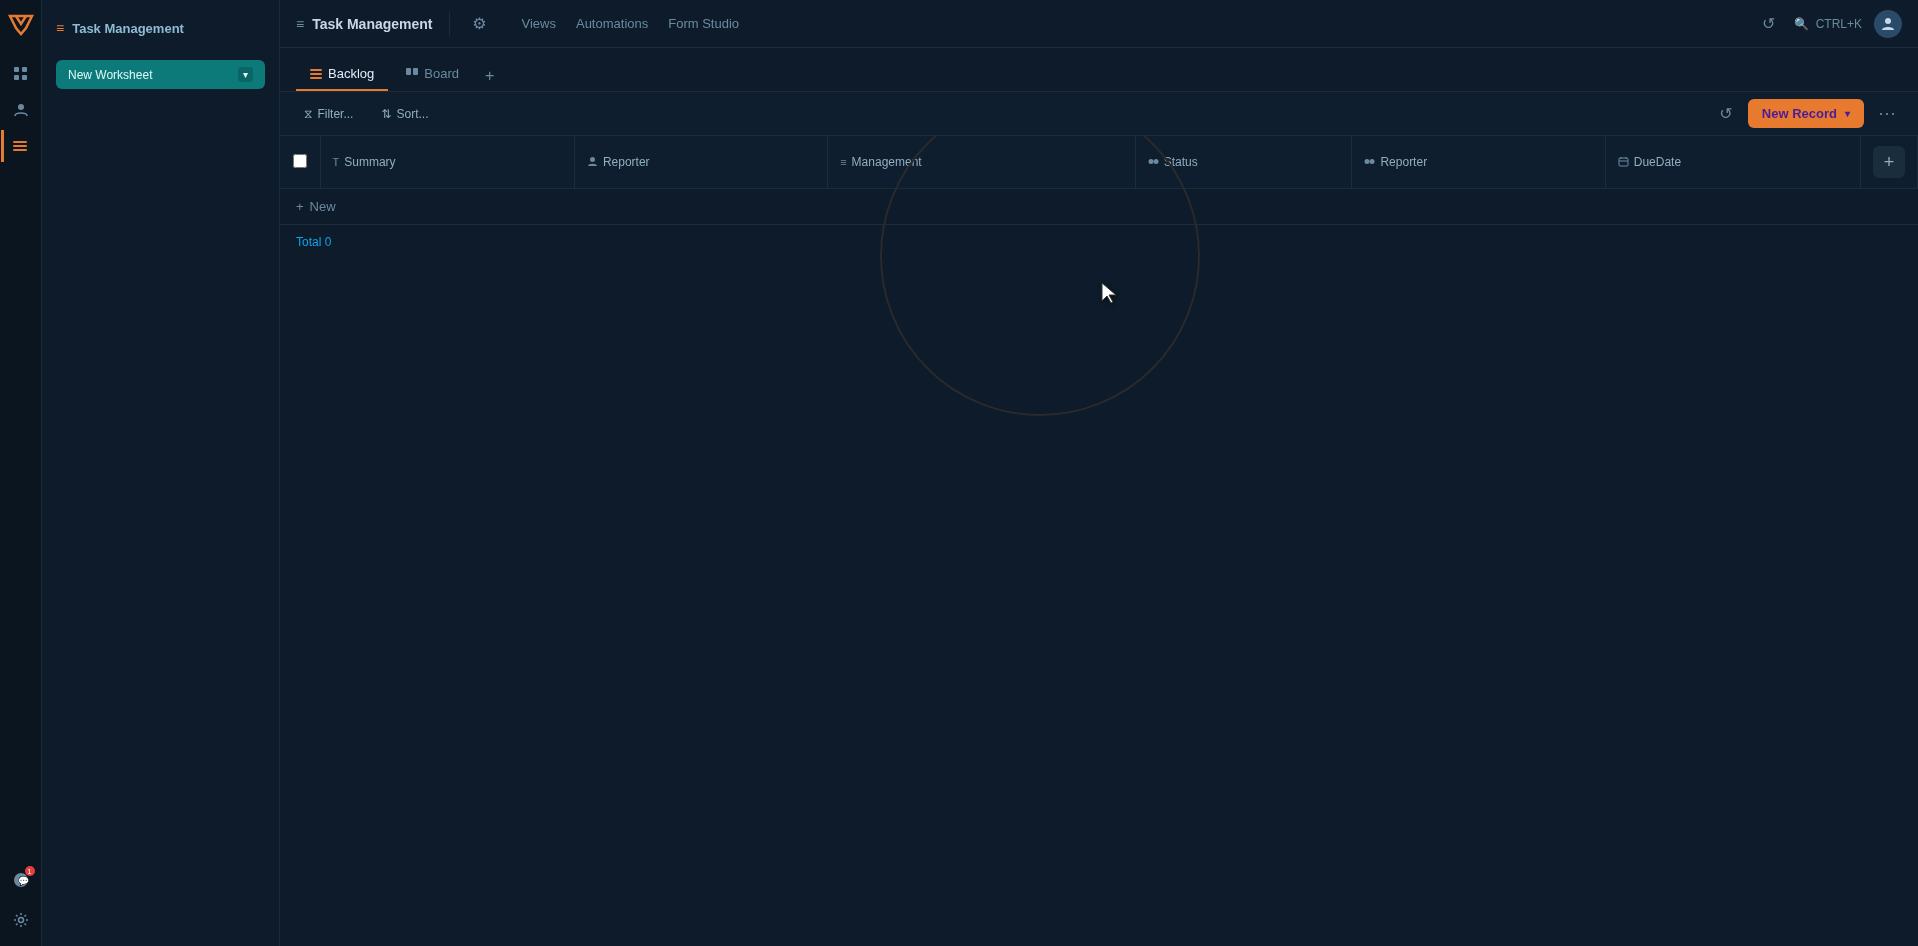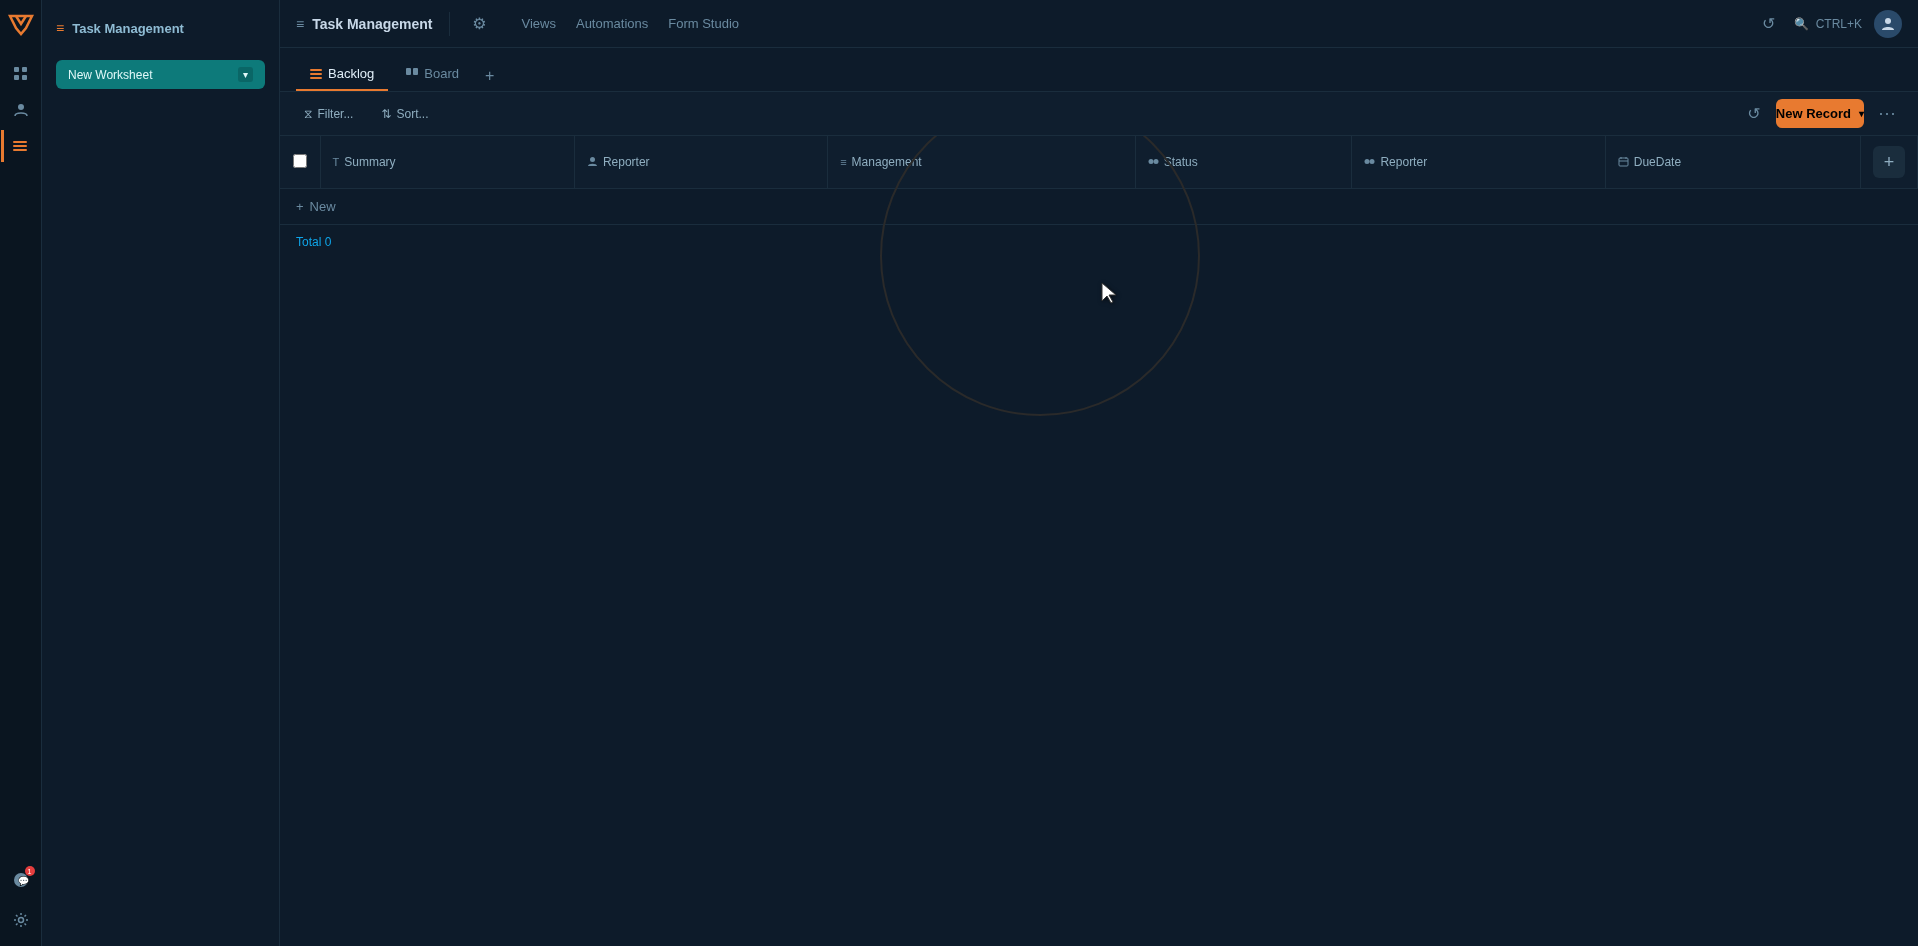--- a/index.html
+++ b/index.html
@@ -276,22 +276,22 @@
       align-items: center;
       gap: 8px;
     }
     .new-record-btn {
       display: flex;
       align-items: center;
       gap: 4px;
       background: #e87a30;
       border: none;
       border-radius: 6px;
-      color: #000000;
-      padding: 7px 0;
+      color: #4c1d95;
+      padding: 7px 14px;
       font-size: 13px;
       font-weight: 600;
       cursor: pointer;
     }
     .new-record-btn .dropdown-arrow {
       margin-left: 4px;
       font-size: 10px;
     }
     .more-btn {
       background: none;

